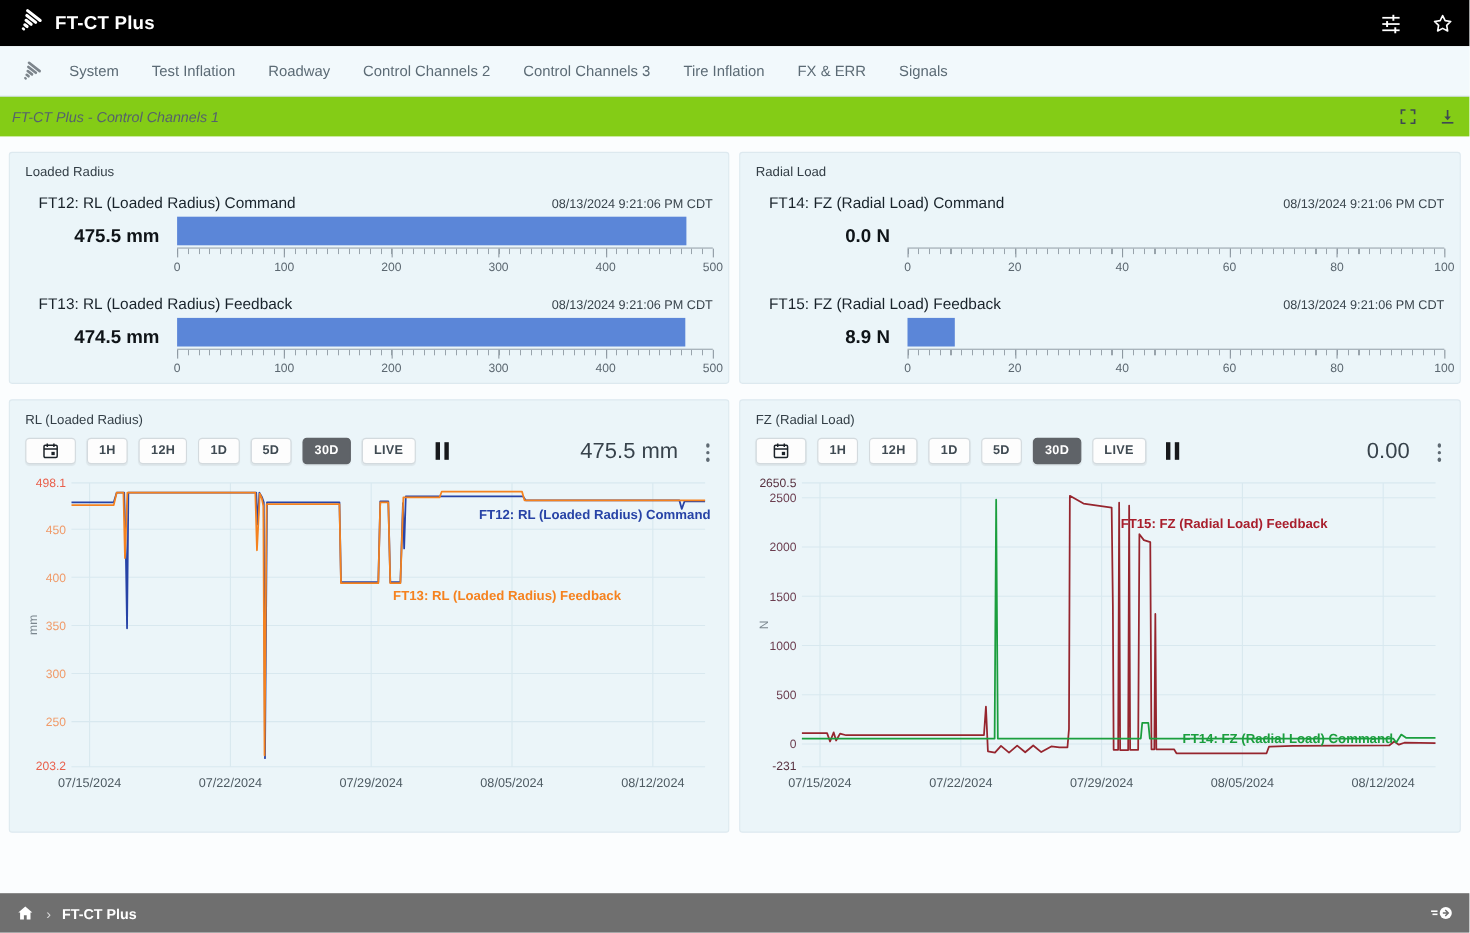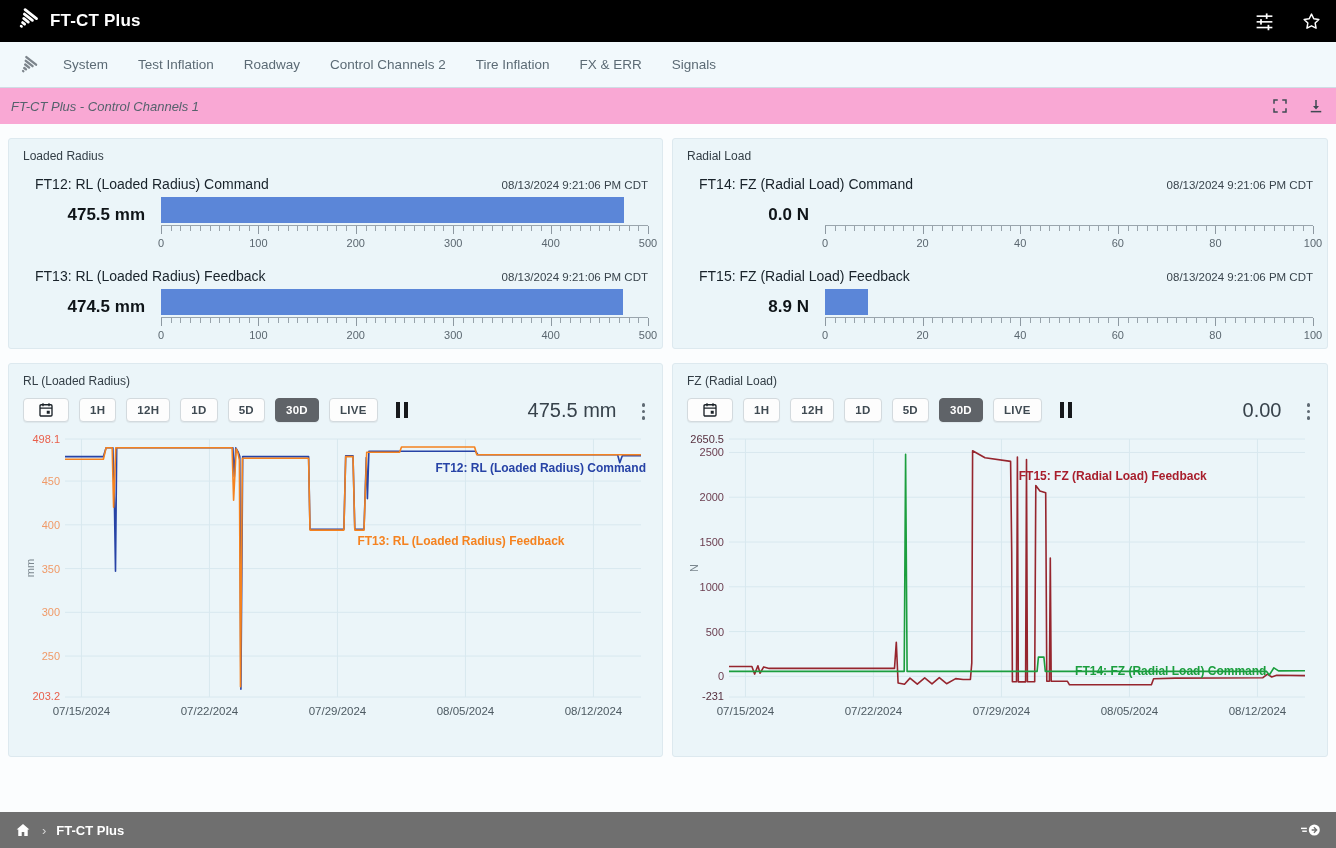--- a/index.html
+++ b/index.html
@@ -13,21 +13,21 @@
   .icon-btn { background:none; border:none; cursor:pointer; display:flex; align-items:center; }
 
   
   .tabbar { height:46px; background:#f2f9fc; border-bottom:1px solid #cfdde4; display:flex; align-items:stretch; padding:0 8px; }
   .tabbar-logo { width:40px; display:flex; align-items:center; justify-content:center; }
   .tab { padding:0 15px; display:flex; align-items:center; color:#5c6b75; font-size:13.5px; position:relative; cursor:pointer; white-space:nowrap; }
   .tab.active { color:#1d2730; font-weight:700; }
   .tab.active::after { content:""; position:absolute; left:11px; right:11px; bottom:0; height:3px; background:#1565c0; }
 
   
-  .crumbrow { height:36px; display:flex; align-items:center; padding:0 11px; background:#f9a8d4; }
+  .crumbrow { height:36px; display:flex; align-items:center; padding:0 11px; background:#84cc16; }
   .crumb { color:#55626c; font-style:italic; font-size:13px; }
   .crumbrow-right { margin-left:auto; display:flex; align-items:center; gap:18px; }
 
   
   .main { padding:14px 8px 0; }
   .grid { display:grid; grid-template-columns:655px 656px; gap:14px 9px; }
   .panel { background:#ebf5f9; border:1px solid #dde9ef; border-radius:3px; padding:10px 14px; overflow:visible; }
   .gauge-panel { height:211px; }
   .chart-panel { height:394px; }
   .panel-title { font-size:12px; color:#333e46; }
@@ -117,20 +117,21 @@
           <rect x="9.5" y="15.8" width="5" height="2.6" rx="1.3"></rect>
       <rect x="10.5" y="19.4" width="3" height="2.2" rx="1.1"></rect>
         </g>
       </svg>
   </span>
   <div style="display:flex;" id="tab-items">
       <div class="tab">System</div>
       <div class="tab">Test Inflation</div>
       <div class="tab">Roadway</div>
       <div class="tab">Control Channels 2</div>
+      <div class="tab">Control Channels 3</div>
       <div class="tab">Tire Inflation</div>
       <div class="tab">FX &amp; ERR</div>
       <div class="tab">Signals</div>
     </div>
 </nav>
 
 <div class="crumbrow">
   <span class="crumb">FT-CT Plus - Control Channels 1</span>
   <span class="crumbrow-right">
     <button class="icon-btn">

